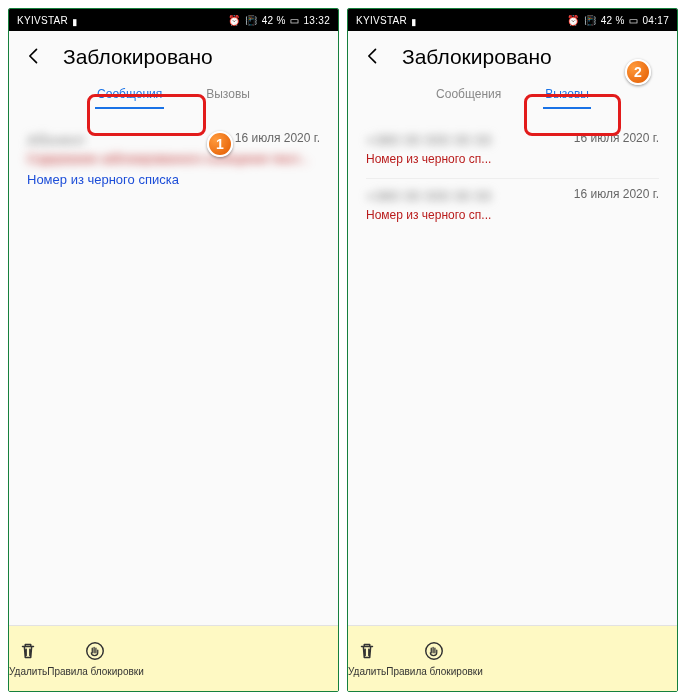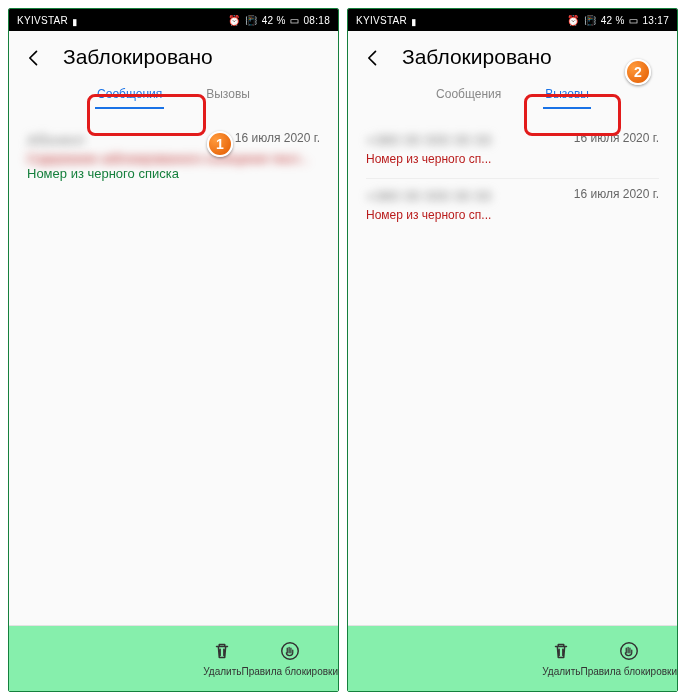--- a/index.html
+++ b/index.html
@@ -5,39 +5,39 @@
   * { margin:0; padding:0; box-sizing:border-box; font-family: Arial, Helvetica, sans-serif; }
   body { background:#fff; width:686px; height:700px; position:relative; }
   .frame-wrap { display:flex; gap:8px; padding:8px; }
   .phone { width:331px; height:684px; border:1px solid #15803d; border-radius:2px; background:#fafafa; display:flex; flex-direction:column; overflow:hidden; position:relative; }
   .status-bar { background:#000; color:#fff; height:22px; font-size:10px; display:flex; align-items:center; justify-content:space-between; padding:0 8px; letter-spacing:.3px; }
   .status-left { display:flex; align-items:center; gap:4px; }
   .status-right { display:flex; align-items:center; gap:4px; }
   .sig { display:inline-block; height:9px; position:relative; margin-right:2px;}
   .sig:before{content:"▮";font-size:9px;}
   .content { flex:1; background:#fafafa; padding:0; display:flex; flex-direction:column; }
-  .header { display:flex; align-items:flex-end; padding:14px 14px 8px; gap:18px; }
+  .header { display:flex; align-items:flex-start; padding:14px 14px 8px; gap:18px; }
   .back { width:22px; height:22px; display:flex; align-items:center; justify-content:center; cursor:pointer; }
   .back svg { width:20px; height:20px; }
   .title { font-size:21px; font-weight:500; color:#000; }
   .tabs { display:flex; justify-content:center; gap:40px; padding:6px 0 14px; position:relative; }
   .tab { font-size:12px; color:#888; padding:4px 2px; cursor:pointer; position:relative; }
   .tab.active { color:#1972E6; font-weight:500; }
   .tab.active:after { content:""; position:absolute; left:0; right:0; bottom:-4px; height:2px; background:#1972E6; }
   .list { padding:4px 18px 0; flex:1; }
   .item { padding:8px 0 12px; border-bottom:1px solid #eee; }
   .item:last-child { border-bottom:none; }
   .row1 { display:flex; justify-content:space-between; align-items:flex-start; }
   .date { font-size:12px; color:#666; white-space:nowrap; }
   .blur { filter: blur(4px); color:#aaa; }
   .blur-strong { filter: blur(5px); color:#bfbfbf;}
   .line1 { font-size:15px; color:#888; }
   .line2 { font-size:12px; color:#b91c1c; margin-top:4px; }
-  .red { color:#15803d; font-size:13px; margin-top:0; }
-  .bottom-bar { background:#86efac; height:66px; display:flex; align-items:center; justify-content:flex-end; border-top:1px solid #e2e2e2; }
+  .red { color:#1d4ed8; font-size:13px; margin-top:6px; }
+  .bottom-bar { background:#fef9c3; height:66px; display:flex; align-items:center; justify-content:flex-start; border-top:1px solid #e2e2e2; }
   .bbtn { display:flex; flex-direction:column; align-items:center; gap:4px; cursor:pointer; }
   .bbtn svg { width:22px; height:22px; }
   .blabel { font-size:10px; color:#333; }
   .highlight { position:absolute; border:3px solid #E21B1B; border-radius:8px; pointer-events:none; z-index:5; }
   .badge { position:absolute; width:26px; height:26px; border-radius:50%; background: radial-gradient(circle at 30% 30%, #FF9A3C, #E25A00); border:2px solid #fff; box-shadow:0 1px 3px rgba(0,0,0,.4); color:#fff; font-weight:bold; font-size:14px; display:flex; align-items:center; justify-content:center; z-index:6; }
   .faketxt { display:inline-block; }
 </style>
 </head>
 <body>
 
@@ -47,21 +47,21 @@
     <div class="status-bar">
       <div class="status-left">
         <span>KYIVSTAR</span>
         <span class="sig"></span>
       </div>
       <div class="status-right">
         <span>⏰</span>
         <span>📳</span>
         <span>42 %</span>
         <span>▭</span>
-        <span>08:18</span>
+        <span>13:32</span>
       </div>
     </div>
     <div class="content">
       <div class="header">
         <div class="back">
           <svg viewBox="0 0 24 24">
               <path d="M15 4l-8 8 8 8" stroke="#000" stroke-width="2" fill="none" stroke-linecap="round" stroke-linejoin="round"></path>
             </svg>
         </div>
         <div class="title">Заблокировано</div>
@@ -104,21 +104,21 @@
     <div class="status-bar">
       <div class="status-left">
         <span>KYIVSTAR</span>
         <span class="sig"></span>
       </div>
       <div class="status-right">
         <span>⏰</span>
         <span>📳</span>
         <span>42 %</span>
         <span>▭</span>
-        <span>13:17</span>
+        <span>04:17</span>
       </div>
     </div>
     <div class="content">
       <div class="header">
         <div class="back">
           <svg viewBox="0 0 24 24">
               <path d="M15 4l-8 8 8 8" stroke="#000" stroke-width="2" fill="none" stroke-linecap="round" stroke-linejoin="round"></path>
             </svg>
         </div>
         <div class="title">Заблокировано</div>

